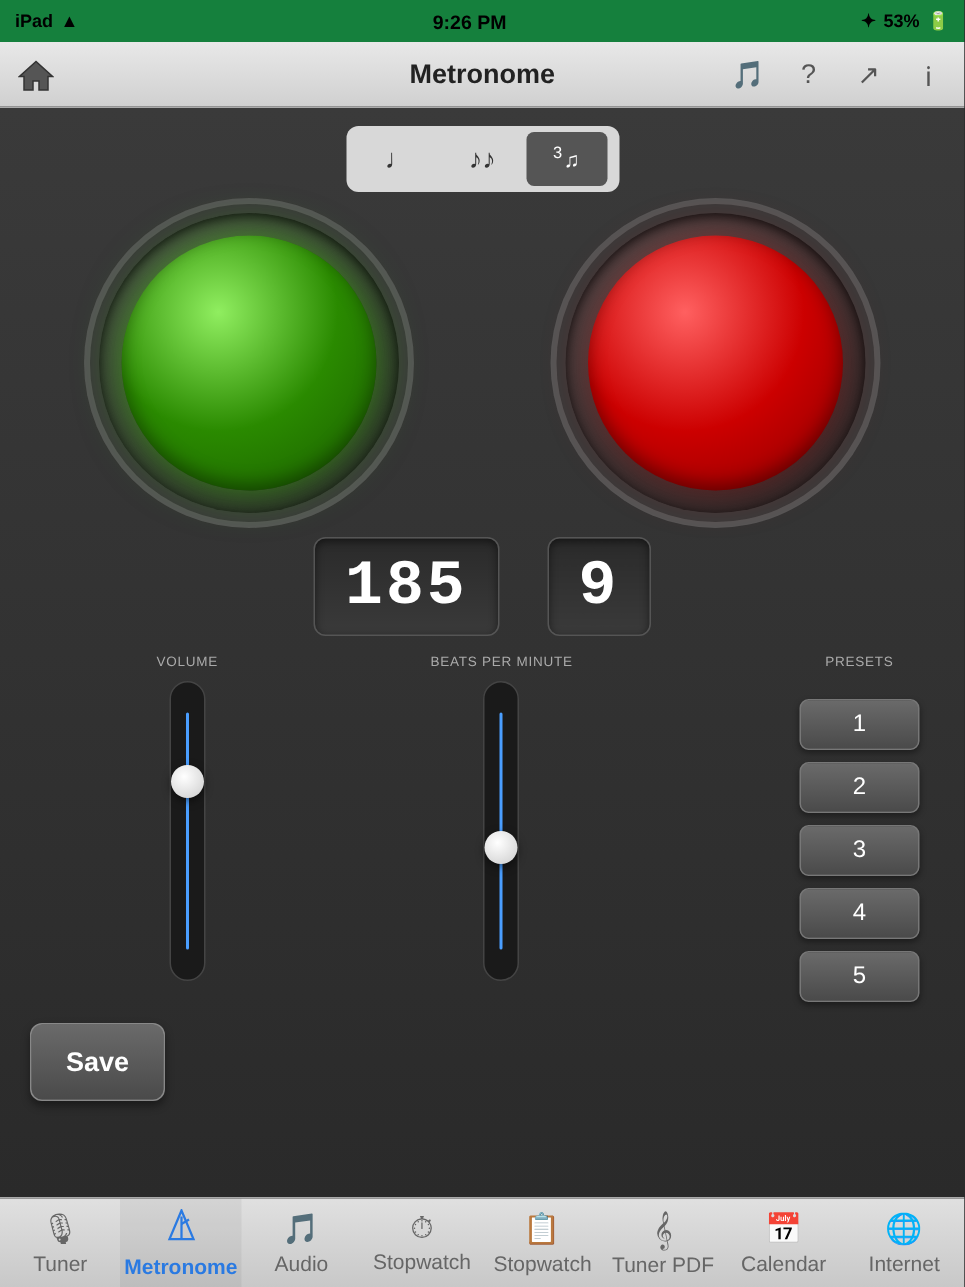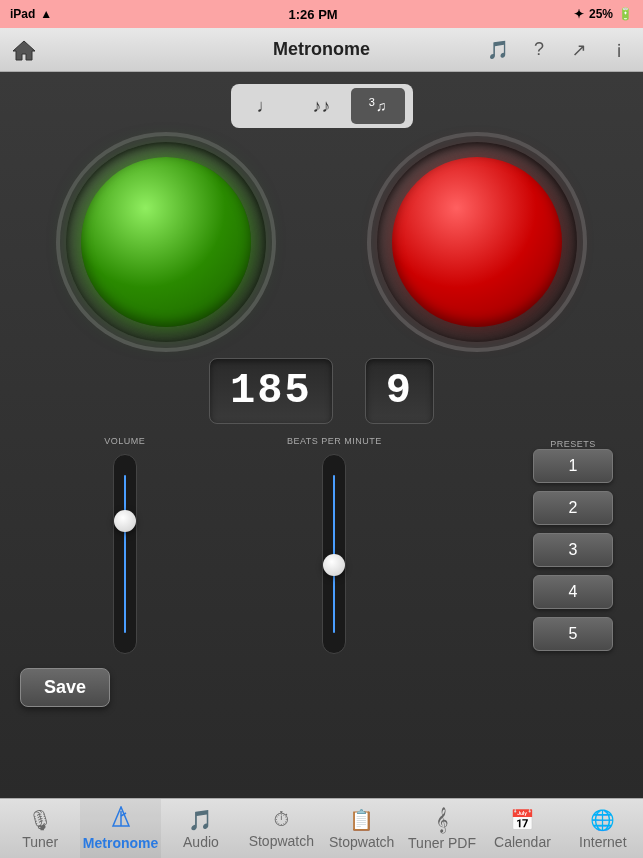--- a/index.html
+++ b/index.html
@@ -9,21 +9,21 @@
       background: #2a2a2a;
       font-family: -apple-system, 'Helvetica Neue', Arial, sans-serif;
       overflow: hidden;
       position: relative;
     }
 
     
     #status-bar {
       width: 100%;
       height: 28px;
-      background: #fca5a5;
+      background: #15803d;
       display: flex;
       align-items: center;
       justify-content: space-between;
       padding: 0 10px;
       font-size: 12px;
       font-weight: 600;
       color: #000;
     }
     #status-bar .left { display: flex; align-items: center; gap: 5px; }
     #status-bar .center { font-size: 13px; font-weight: 600; }
@@ -164,21 +164,20 @@
       letter-spacing: 2px;
     }
 
     
     #sliders-section {
       display: flex;
       width: 100%;
       padding: 0 10px;
       gap: 0;
       margin-bottom: 10px;
-      align-items: center;
     }
     .slider-col {
       flex: 1;
       display: flex;
       flex-direction: column;
       align-items: center;
     }
     .slider-label {
       font-size: 9px;
       color: #aaa;
@@ -223,21 +222,21 @@
       width: 100px;
       display: flex;
       flex-direction: column;
       align-items: center;
     }
     .presets-label {
       font-size: 9px;
       color: #aaa;
       text-transform: uppercase;
       letter-spacing: 0.5px;
-      margin-bottom: 0;
+      margin-bottom: 20px;
     }
     .preset-btns {
       display: flex;
       flex-direction: column;
       gap: 8px;
       width: 80px;
     }
     .preset-btn {
       width: 80px;
       height: 34px;
@@ -287,21 +286,21 @@
       font-size: 24px;
       font-weight: 700;
       display: flex;
       align-items: center;
       justify-content: center;
       cursor: pointer;
       box-shadow: 0 3px 8px rgba(180,0,0,0.5);
     }
     .save-btn {
       width: 90px;
-      height: 39px;
+      height: 52px;
       background: linear-gradient(to bottom, #6a6a6a, #4a4a4a);
       border-radius: 8px;
       border: 1px solid #888;
       color: #fff;
       font-size: 18px;
       font-weight: 600;
       display: flex;
       align-items: center;
       justify-content: center;
       cursor: pointer;
@@ -347,25 +346,25 @@
   </style>
 </head>
 <body>
 
 <div id="status-bar">
   <div class="left">
     <span>iPad</span>
     <span>▲</span>
   </div>
   <div class="center">
-    <span>1:26 PM</span>
+    <span>9:26 PM</span>
   </div>
   <div class="right">
     <span>✦</span>
-    <span>25%</span>
+    <span>53%</span>
     <span>🔋</span>
   </div>
 </div>
 
 <div id="nav-bar">
   <div class="nav-left">
     <div class="nav-icon">
       <svg width="24" height="22" viewBox="0 0 24 22">
         <polygon points="12,2 1,12 4,12 4,21 10,21 10,15 14,15 14,21 20,21 20,12 23,12" fill="#555" stroke="#333" stroke-width="1"></polygon>
       </svg>

